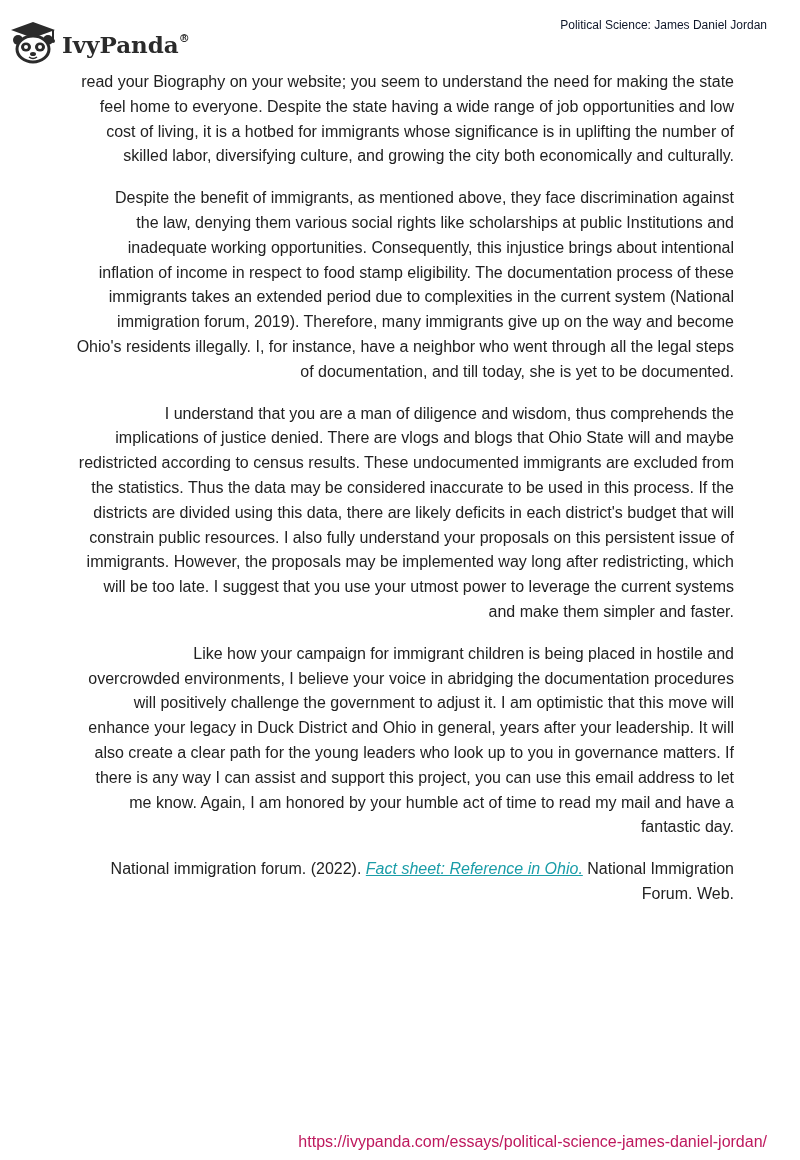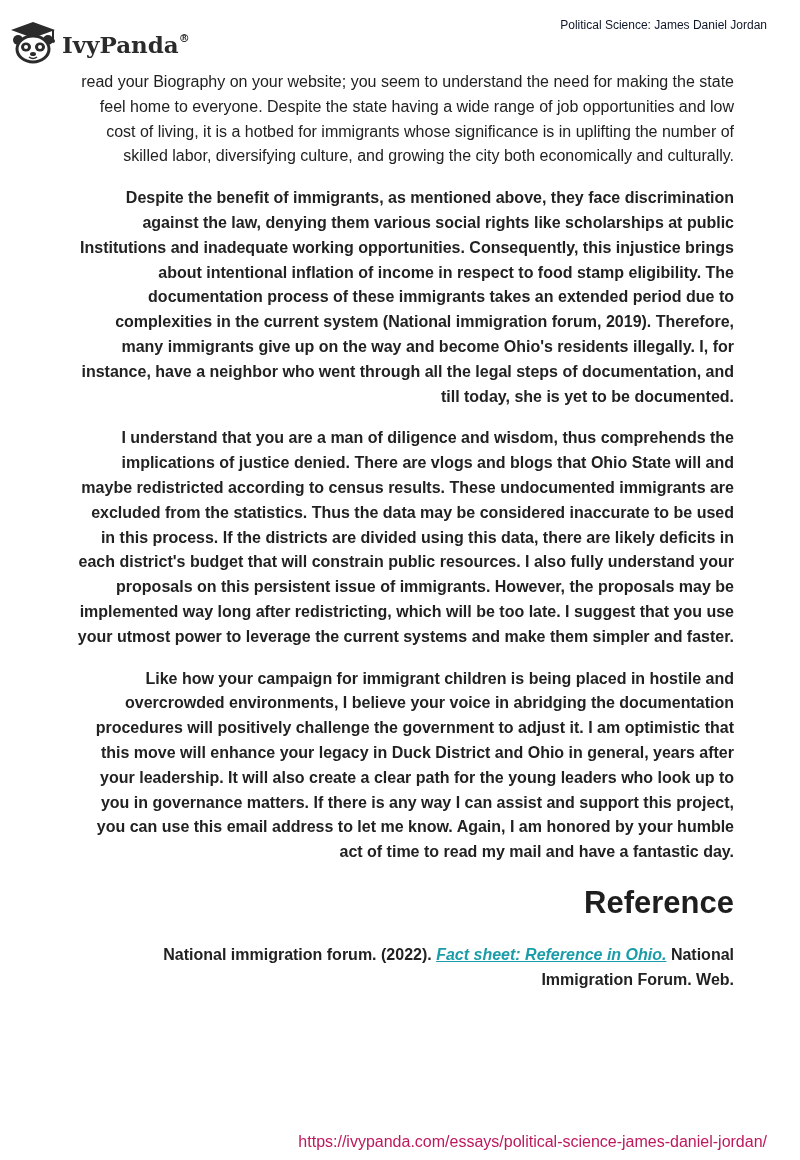--- a/index.html
+++ b/index.html
@@ -66,21 +66,20 @@
     text-align: right;
   }
   .para {
     font-size: 16px;
     line-height: 24.8px;
     margin: 0 0 17px 0;
     color: #222222;
   }
   .para.indent {
     text-indent: 30px;
-    font-weight: bold;
   }
   .section-heading {
     font-size: 31px;
     font-weight: bold;
     color: #1e1e1e;
     margin: 20px 0 22px 0;
     line-height: 36px;
   }
   .ref-link {
     color: #1a9da8;
@@ -124,18 +123,17 @@
   </a>
   <div class="header-title">Political Science: James Daniel Jordan</div>
 </div>
 
 <div class="content">
   <p class="para">read your Biography on your website; you seem to understand the need for making the state feel home to everyone. Despite the state having a wide range of job opportunities and low cost of living, it is a hotbed for immigrants whose significance is in uplifting the number of skilled labor, diversifying culture, and growing the city both economically and culturally.</p>
   <p class="para indent">Despite the benefit of immigrants, as mentioned above, they face discrimination against the law, denying them various social rights like scholarships at public Institutions and inadequate working opportunities. Consequently, this injustice brings about intentional inflation of income in respect to food stamp eligibility. The documentation process of these immigrants takes an extended period due to complexities in the current system (National immigration forum, 2019). Therefore, many immigrants give up on the way and become Ohio's residents illegally. I, for instance, have a neighbor who went through all the legal steps of documentation, and till today, she is yet to be documented.</p>
   <p class="para indent">I understand that you are a man of diligence and wisdom, thus comprehends the implications of justice denied. There are vlogs and blogs that Ohio State will and maybe redistricted according to census results. These undocumented immigrants are excluded from the statistics. Thus the data may be considered inaccurate to be used in this process. If the districts are divided using this data, there are likely deficits in each district's budget that will constrain public resources. I also fully understand your proposals on this persistent issue of immigrants. However, the proposals may be implemented way long after redistricting, which will be too late. I suggest that you use your utmost power to leverage the current systems and make them simpler and faster.</p>
   <p class="para indent">Like how your campaign for immigrant children is being placed in hostile and overcrowded environments, I believe your voice in abridging the documentation procedures will positively challenge the government to adjust it. I am optimistic that this move will enhance your legacy in Duck District and Ohio in general, years after your leadership. It will also create a clear path for the young leaders who look up to you in governance matters. If there is any way I can assist and support this project, you can use this email address to let me know. Again, I am honored by your humble act of time to read my mail and have a fantastic day.</p>
 
-  <h2 class="section-heading">Reference</h2>
 
   <p class="para indent"><span>National immigration forum. (2022). </span><a class="ref-link">Fact sheet: Reference in Ohio.</a><span> National Immigration Forum. Web.</span></p>
 </div>
 
 <div class="footer-url">https://ivypanda.com/essays/political-science-james-daniel-jordan/</div>
 
 </body></html>

